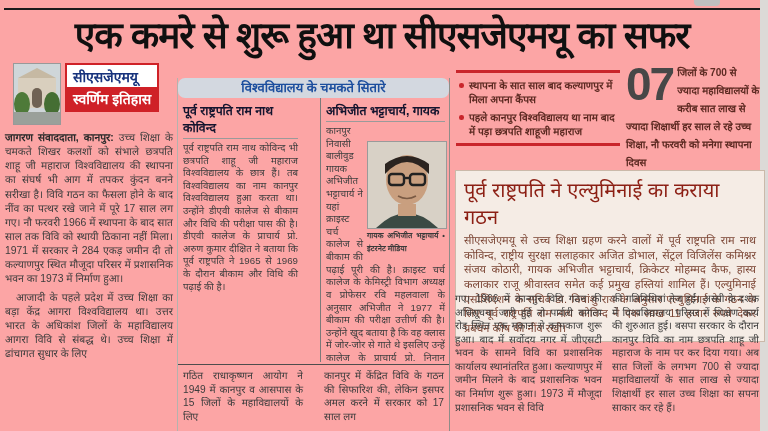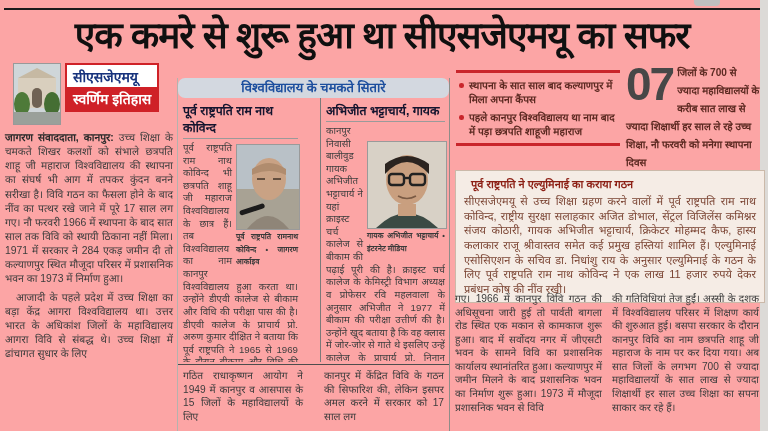--- a/index.html
+++ b/index.html
@@ -47,21 +47,21 @@
   .highlights li:last-child{margin-bottom:0;}
   .highlights li::before{content:"";position:absolute;left:1px;top:4px;width:4.5px;height:4.5px;background:#c9252b;border-radius:50%;}
 
   
   .stat{position:absolute;left:626px;top:62px;width:134px;border-bottom:2px solid #222;padding-bottom:7px;}
   .stat-number{float:left;font-size:46px;font-weight:700;color:#474747;line-height:0.85;margin:3px 4px 0 0;letter-spacing:-2px;}
   .stat-text{font-size:10.1px;font-weight:700;color:#5d2a22;line-height:1.3;}
 
   
   .alumni{position:absolute;left:455px;top:170px;width:292px;background:#f5ece5;border:1px solid #cbb9a9;padding:5px 8px 6px;}
-  .alumni h2{font-size:11px;color:#8c1f14;font-weight:700;margin:0 7px 3px;}
+  .alumni h2{font-size:20px;color:#8c1f14;font-weight:400;margin:0 0 3px;}
   .alumni p{font-size:11px;color:#7a4332;line-height:1.33;text-align:justify;margin:0;}
 
   
   .tail{position:absolute;left:455px;top:292px;width:304px;display:flex;gap:10px;}
   .tail span{flex:1;font-size:10.2px;line-height:1.33;text-align:justify;color:#3c3c3c;}
 </style>
 </head>
 <body>
 
 <div class="page">
@@ -89,33 +89,20 @@
     <p class="body-text"><b>जागरण संवाददाता, कानपुर:</b> <span>उच्च शिक्षा के चमकते शिखर कलशों को संभाले छत्रपति शाहू जी महाराज विश्वविद्यालय की स्थापना का संघर्ष भी आग में तपकर कुंदन बनने सरीखा है। विवि गठन का फैसला होने के बाद नींव का पत्थर रखे जाने में पूरे 17 साल लग गए। नौ फरवरी 1966 में स्थापना के बाद सात साल तक विवि को स्थायी ठिकाना नहीं मिला। 1971 में सरकार ने 284 एकड़ जमीन दी तो कल्याणपुर स्थित मौजूदा परिसर में प्रशासनिक भवन का 1973 में निर्माण हुआ।</span></p>
     <p class="body-text indent">आजादी के पहले प्रदेश में उच्च शिक्षा का बड़ा केंद्र आगरा विश्वविद्यालय था। उत्तर भारत के अधिकांश जिलों के महाविद्यालय आगरा विवि से संबद्ध थे। उच्च शिक्षा में ढांचागत सुधार के लिए</p>
   </div>
 
   <div class="stars">
     <div class="stars-header">विश्वविद्यालय के चमकते सितारे</div>
     <div class="stars-cols">
       <div class="star-col a">
         <h3 class="star-heading">पूर्व राष्ट्रपति राम नाथ कोविन्द</h3>
         <div class="star-body">
-          <span class="photo-wrap kovind">
-            <svg class="photo-frame" viewBox="0 0 62 84" width="62" height="84" preserveAspectRatio="none">
-              <rect width="62" height="84" fill="#b9c1c7"></rect>
-              <rect y="44" width="62" height="40" fill="#a8a294"></rect>
-              <path d="M10 84 Q31 58 52 84 Z" fill="#8f8578"></path>
-              <ellipse cx="32" cy="34" rx="17" ry="21" fill="#c9a284"></ellipse>
-              <path d="M15 30 Q32 22 49 30 L49 24 Q32 12 15 24 Z" fill="#b08c6e"></path>
-              <line x1="20" y1="34" x2="28" y2="34" stroke="#4a3a2e" stroke-width="1.6"></line>
-              <line x1="36" y1="34" x2="44" y2="34" stroke="#4a3a2e" stroke-width="1.6"></line>
-              <rect x="2" y="66" width="26" height="5" rx="2.5" fill="#1c1c1c" transform="rotate(-18 2 66)"></rect>
-            </svg>
-            <span class="photo-caption">पूर्व राष्ट्रपति रामनाथ कोविन्द • जागरण आर्काइव</span>
-          </span>
           <span>पूर्व राष्ट्रपति राम नाथ कोविन्द भी छत्रपति शाहू जी महाराज विश्वविद्यालय के छात्र हैं। तब विश्वविद्यालय का नाम कानपुर विश्वविद्यालय हुआ करता था। उन्होंने डीएवी कालेज से बीकाम और विधि की परीक्षा पास की है। डीएवी कालेज के प्राचार्य प्रो. अरुण कुमार दीक्षित ने बताया कि पूर्व राष्ट्रपति ने 1965 से 1969 के दौरान बीकाम और विधि की पढ़ाई की है।</span>
         </div>
       </div>
       <div class="star-col b">
         <h3 class="star-heading">अभिजीत भट्टाचार्य, गायक</h3>
         <div class="star-body">
           <span class="photo-wrap abhijeet">
             <svg class="photo-frame" viewBox="0 0 78 86" width="78" height="86" preserveAspectRatio="none">
               <rect width="78" height="86" fill="#d8d1c6"></rect>
               <path d="M8 86 Q39 56 70 86 Z" fill="#3b4a44"></path>

